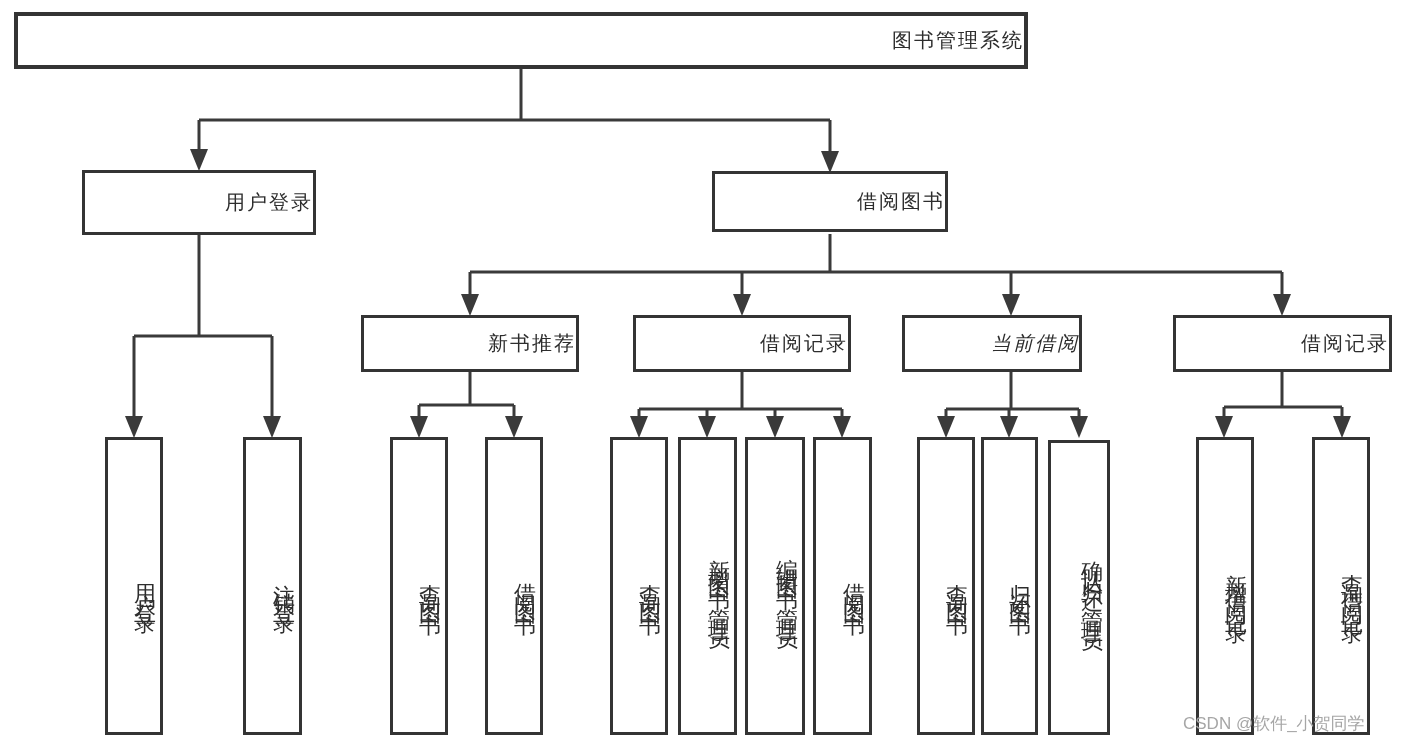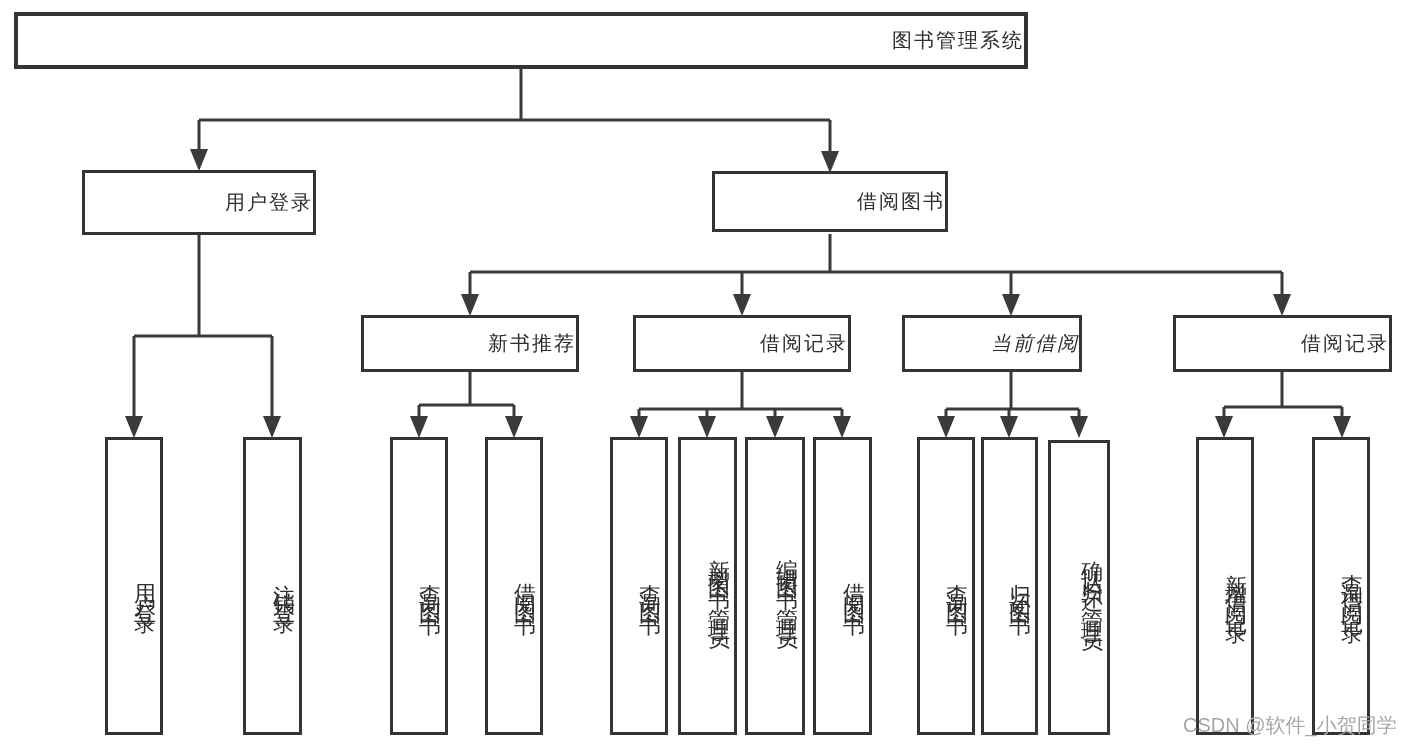--- a/index.html
+++ b/index.html
@@ -38,21 +38,21 @@
     text-orientation: mixed;
     font-size: 22px;
     letter-spacing: 10px;
     color: #2d2d2d;
     white-space: nowrap;
   }
   .watermark {
     position: absolute;
     left: 1183px;
     top: 712px;
-    font-size: 20px;
+    font-size: 17px;
     color: #a6a6a6;
     white-space: nowrap;
     z-index: 5;
   }
 </style>
 </head>
 <body>
 
 <div class="stage">
 

